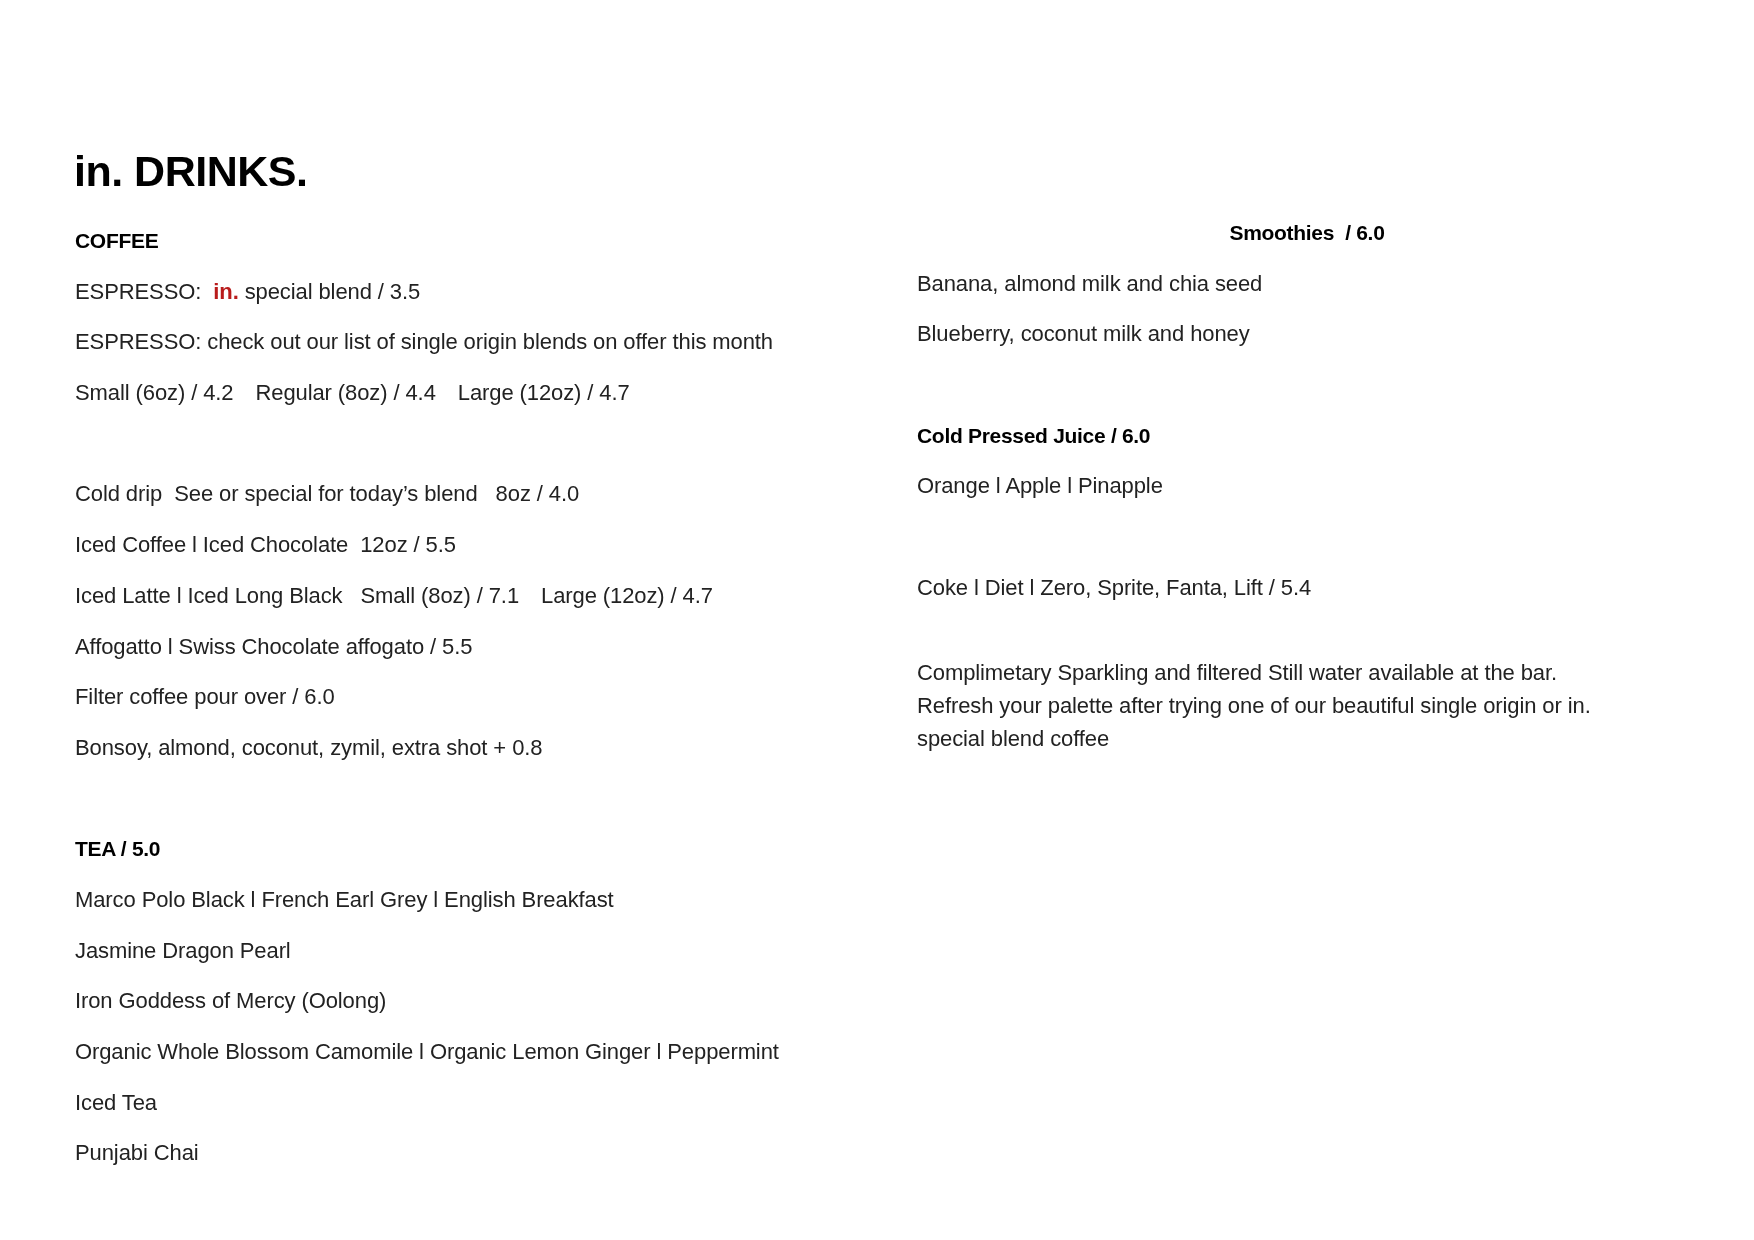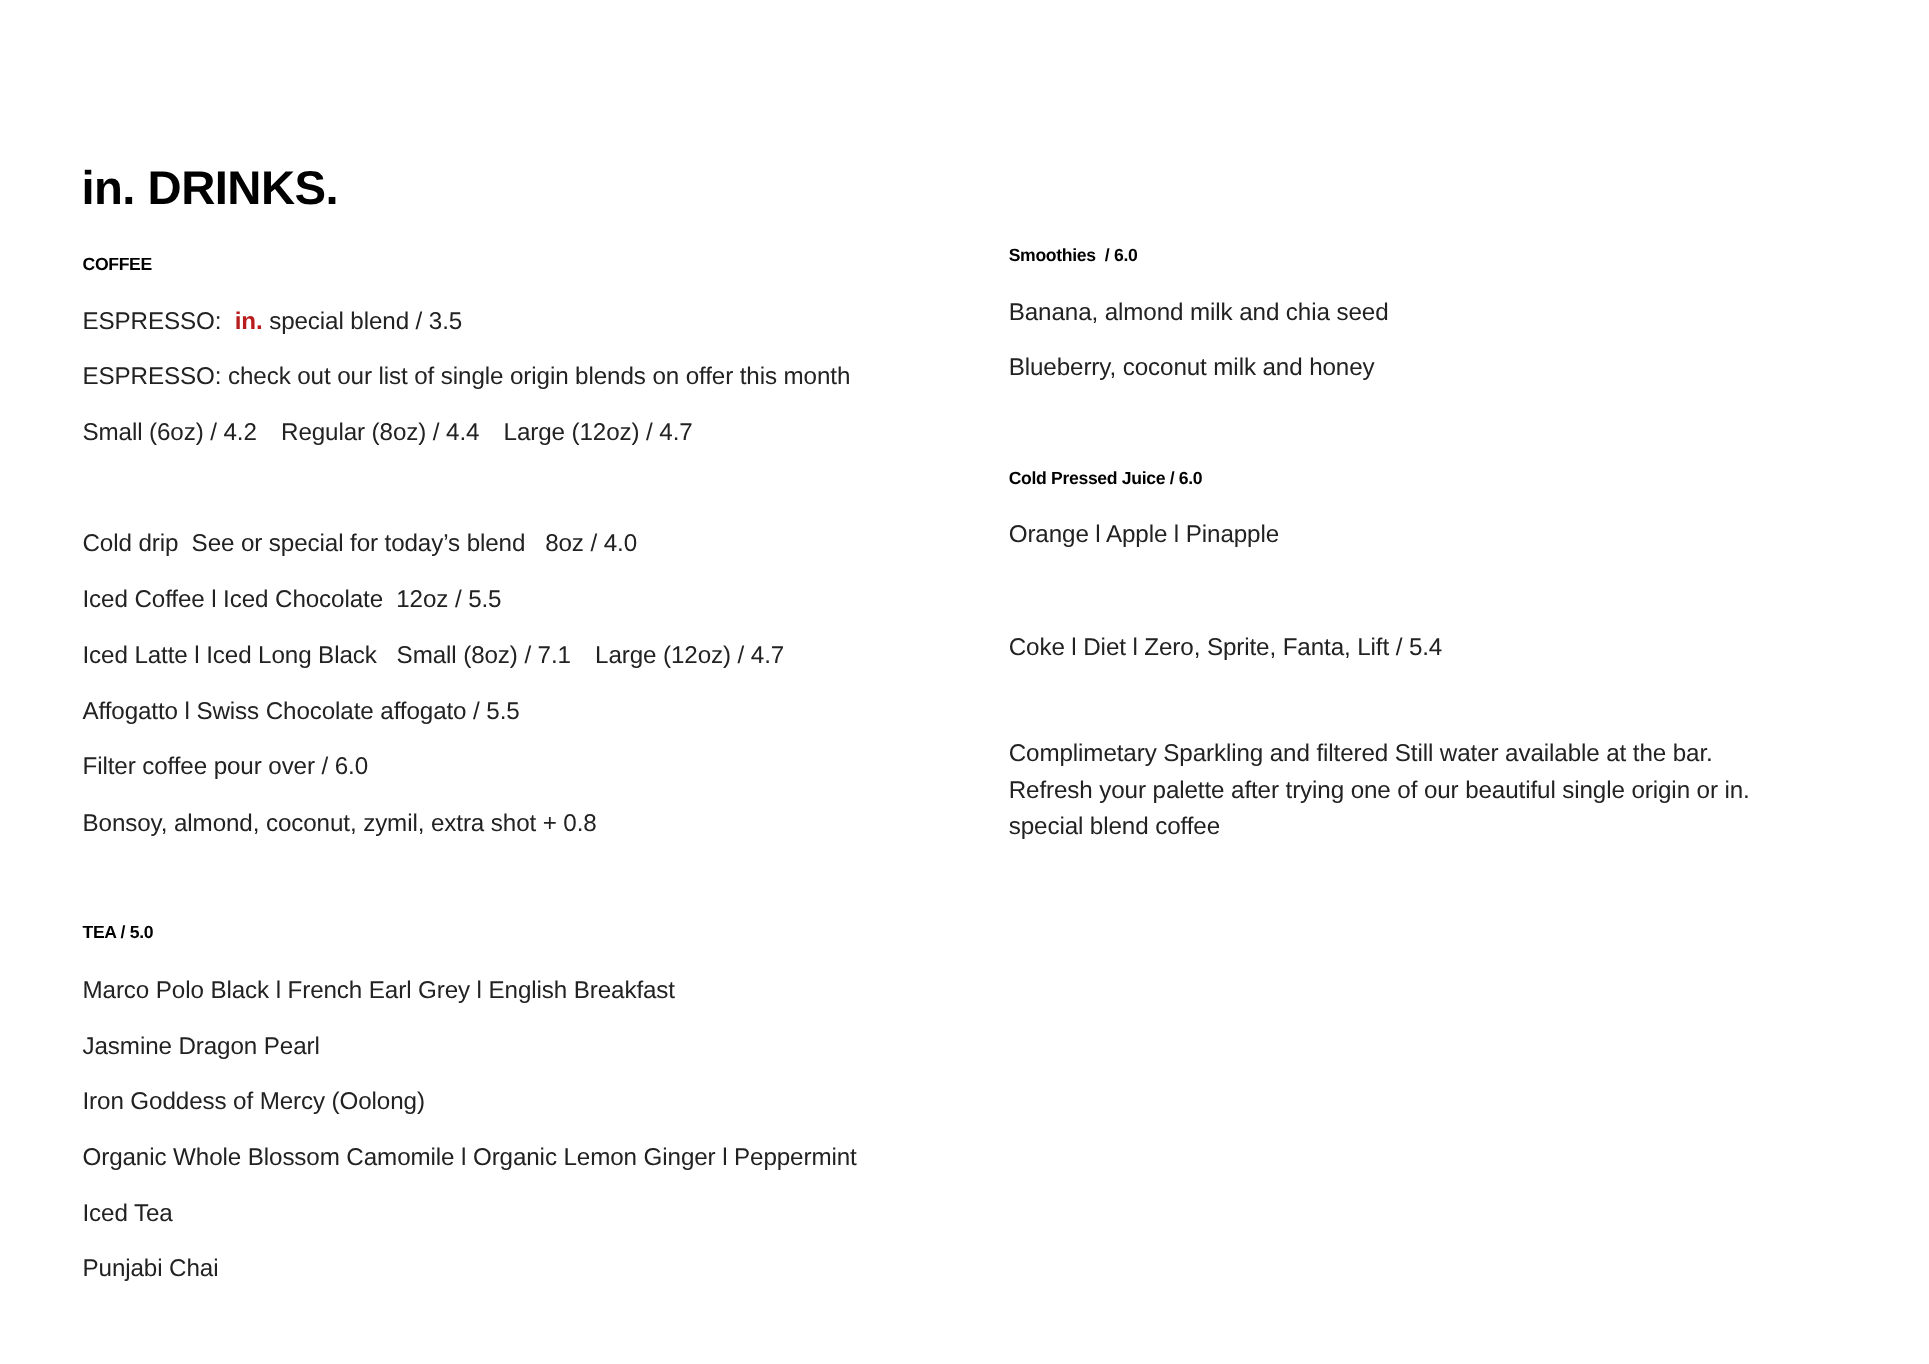--- a/index.html
+++ b/index.html
@@ -5,25 +5,25 @@
   html, body { margin: 0; padding: 0; background: #ffffff; }
   body { width: 1754px; height: 1240px; position: relative; overflow: hidden;
          font-family: "Liberation Sans", "DejaVu Sans", sans-serif; color: #1e1e1e; }
   .title { position: absolute; left: 74px; top: 146px; font-size: 43px; font-weight: bold;
            line-height: 51px; color: #000; letter-spacing: -0.5px; white-space: nowrap; }
   .col { position: absolute; width: 800px; }
   .col.left { left: 75px; top: 216px; }
   .col.right { left: 917px; top: 208px; width: 780px; }
   .row { height: 50.7px; line-height: 50.7px; font-size: 22px; white-space: nowrap;
          color: #222; letter-spacing: -0.1px; }
-  .row.heading { font-size: 16px; font-weight: bold; color: #000; letter-spacing: -0.3px; }
+  .row.heading { font-size: 21px; font-weight: bold; color: #000; letter-spacing: -0.3px; }
   .row.blank { }
   .brand { font-weight: bold; color: #b91c1c; }
   .gap { display: inline-block; width: 22px; }
-  .para { font-size: 22px; line-height: 33px; color: #222; margin-top: 12px; width: 760px; letter-spacing: -0.1px; }
+  .para { font-size: 22px; line-height: 33px; color: #222; margin-top: 0; width: 760px; letter-spacing: -0.1px; }
 </style>
 </head>
 <body>
 
 <div class="title">in. DRINKS.</div>
 
 <div class="col left">
   <div class="row heading">COFFEE</div>
 
   <div class="row">
@@ -60,21 +60,21 @@
   <div class="row heading">TEA / 5.0</div>
   <div class="row">Marco Polo Black l French Earl Grey l English Breakfast</div>
   <div class="row">Jasmine Dragon Pearl</div>
   <div class="row">Iron Goddess of Mercy (Oolong)</div>
   <div class="row">Organic Whole Blossom Camomile l Organic Lemon Ginger l Peppermint</div>
   <div class="row">Iced Tea</div>
   <div class="row">Punjabi Chai</div>
 </div>
 
 <div class="col right">
-  <div class="row heading" style="white-space:pre;">Smoothies  / 6.0</div>
+  <div class="row heading" style="white-space:pre;text-align:center;">Smoothies  / 6.0</div>
   <div class="row">Banana, almond milk and chia seed</div>
   <div class="row">Blueberry, coconut milk and honey</div>
 
   <div class="row blank"></div>
 
   <div class="row heading">Cold Pressed Juice / 6.0</div>
   <div class="row">Orange l Apple l Pinapple</div>
 
   <div class="row blank"></div>
 

